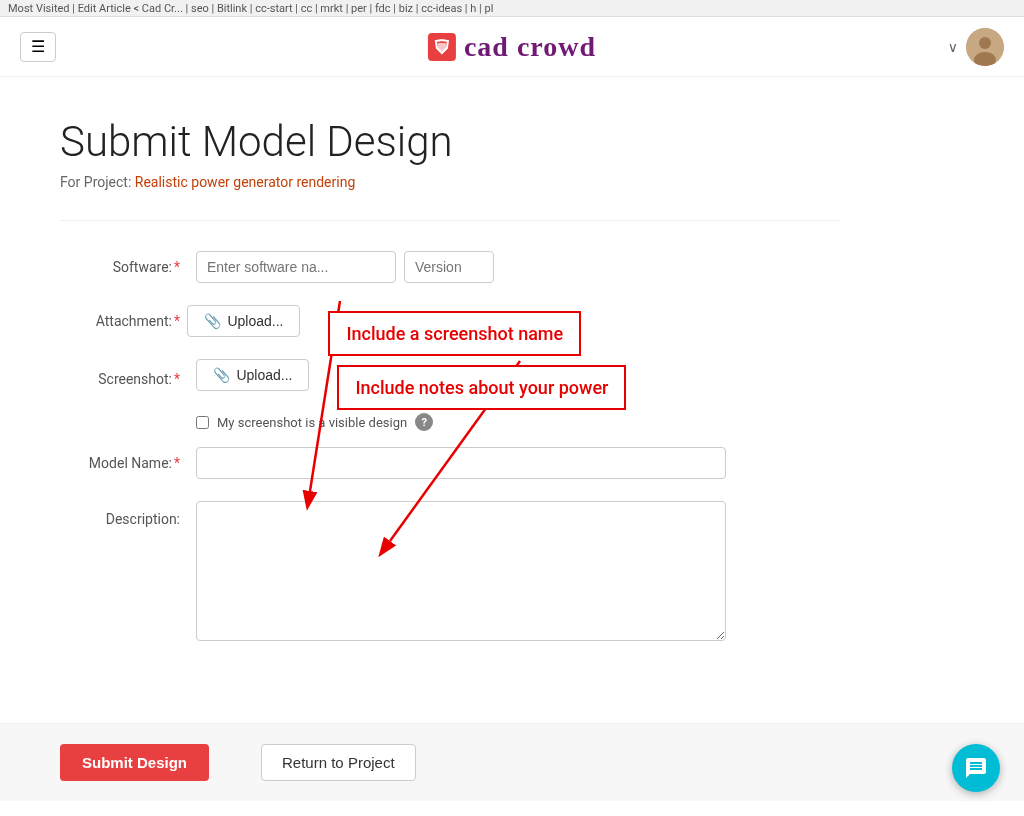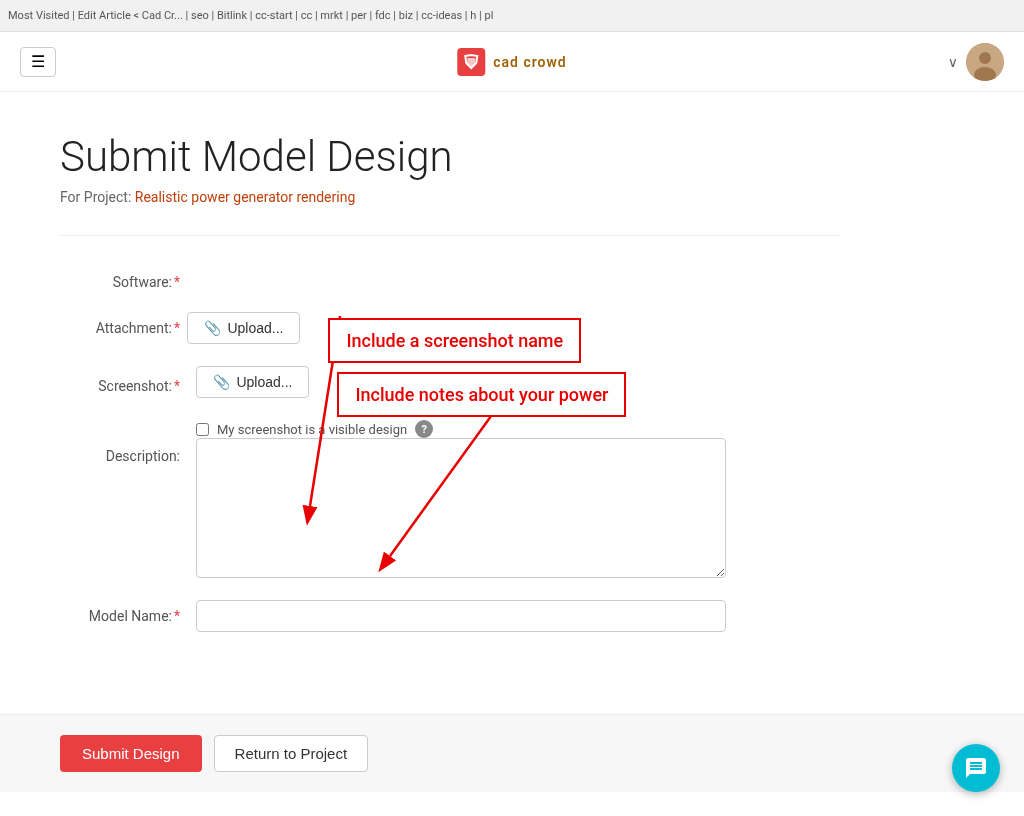--- a/index.html
+++ b/index.html
@@ -13,21 +13,21 @@
 
     
     .browser-bar {
       background: #f1f1f1;
       border-bottom: 1px solid #ddd;
       padding: 4px 8px;
       display: flex;
       align-items: center;
       gap: 6px;
       overflow: hidden;
-      height: 32px;
+      height: 17px;
     }
     .browser-bar span {
       font-size: 11px;
       color: #555;
       white-space: nowrap;
     }
 
     
     .navbar {
       display: flex;
@@ -70,24 +70,25 @@
       border-radius: 4px;
       display: flex;
       align-items: center;
       justify-content: center;
       color: white;
       font-size: 14px;
       font-weight: bold;
     }
 
     .logo-text {
-      font-size: 14px;
+      font-size: 28px;
       font-weight: 600;
-      color: #a16207;
+      color: #701a75;
       letter-spacing: 1px;
+      font-family: Liberation Serif, serif;
     }
 
     .navbar-right {
       display: flex;
       align-items: center;
       gap: 8px;
     }
 
     .navbar-chevron {
       color: #666;
@@ -272,31 +273,32 @@
     }
 
     .submit-btn {
       background: #e84040;
       color: white;
       border: none;
       border-radius: 4px;
       padding: 10px 22px;
       font-size: 15px;
       cursor: pointer;
-      font-weight: 400;
+      font-weight: 700;
     }
 
     .return-btn {
       background: #fff;
       color: #333;
       border: 1px solid #ccc;
       border-radius: 4px;
       padding: 9px 20px;
       font-size: 15px;
       cursor: pointer;
+      margin-left: 40px;
     }
 
     
     .chat-bubble {
       position: fixed;
       bottom: 24px;
       right: 24px;
       width: 48px;
       height: 48px;
       border-radius: 50%;
@@ -366,20 +368,24 @@
     <a class="project-link">Realistic power generator rendering</a>
   </p>
   <hr class="divider">
 
   <div class="form-area">
 
     <div class="form-row">
       <label class="form-label">
         <span>Software:</span><span class="required-star">*</span>
       </label>
+      <div class="form-control-group">
+        <input type="text" class="input-text software-input" placeholder="Enter software na..." style="">
+        <input type="text" class="input-text version-input" placeholder="Version" style="">
+      </div>
     </div>
 
     <div class="form-row upload-attachment-row">
       <label class="form-label">
         <span>Attachment:</span><span class="required-star">*</span>
       </label>
       <div class="form-control-group">
         <button class="upload-btn">
           <span>📎</span>
           <span>Upload...</span>
@@ -410,38 +416,38 @@
         </div>
       </div>
     </div>
 
     <div class="checkbox-row">
       <input type="checkbox" id="vis-checkbox" style="">
       <label for="vis-checkbox" class="checkbox-label">My screenshot is a visible design</label>
       <div class="help-icon">?</div>
     </div>
 
+    <div class="form-row" style="margin-top:16px;">
+      <label class="form-label">
+        <span>Model Name:</span><span class="required-star">*</span>
+      </label>
+      <div class="form-control-group">
+        <input type="text" class="input-text model-name-input" style="">
+      </div>
+    </div>
+
     <div class="form-row">
       <label class="form-label" style="padding-top: 10px;">
         <span>Description:</span>
       </label>
       <div class="form-control-group">
         <textarea class="description-textarea" style=""></textarea>
       </div>
     </div>
 
-    <div class="form-row" style="margin-top:16px;">
-      <label class="form-label">
-        <span>Model Name:</span><span class="required-star">*</span>
-      </label>
-      <div class="form-control-group">
-        <input type="text" class="input-text model-name-input" style="">
-      </div>
-    </div>
-
     <svg class="annotations-svg-container" xmlns="http://www.w3.org/2000/svg" style="position:absolute;top:0;left:0;width:100%;height:100%;pointer-events:none;z-index:9;">
 
       <defs>
         <marker id="arrowhead" markerWidth="8" markerHeight="6" refX="0" refY="3" orient="auto">
           <polygon points="0 0, 8 3, 0 6" fill="#e80000"></polygon>
         </marker>
       </defs>
 
       <line x1="280" y1="50" x2="250" y2="240" stroke="#e80000" stroke-width="2.5" marker-end="url(#arrowhead)"></line>
 

